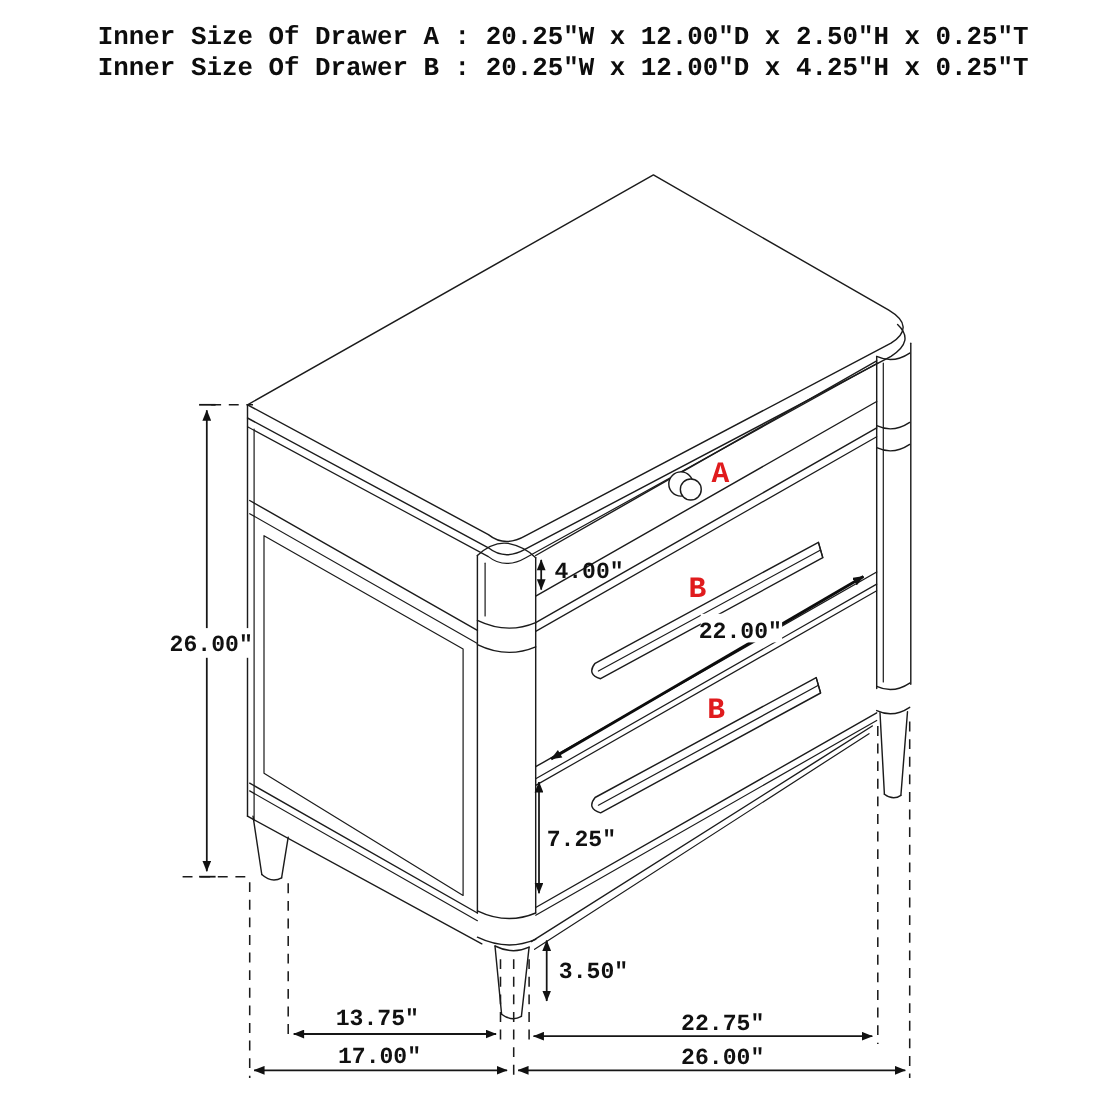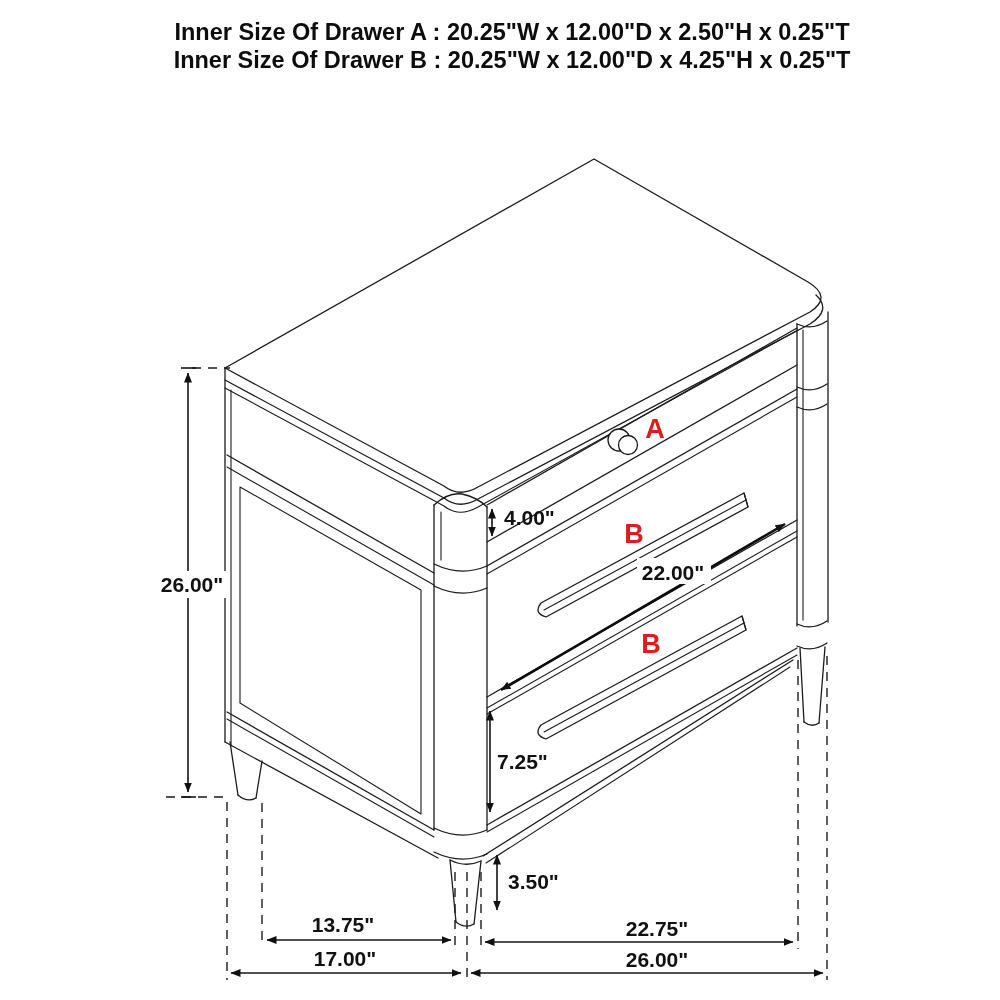--- a/index.html
+++ b/index.html
@@ -1,17 +1,17 @@
 <!DOCTYPE html>
 <html><head>
 <meta charset="utf-8">
 <style>
   html,body{margin:0;padding:0;background:#ffffff;}
   #stage{position:relative;width:1000px;height:1000px;background:#ffffff;overflow:hidden;
-         font-family:Liberation Sans, sans-serif;}
+         font-family:Liberation Mono, monospace;}
   svg{display:block;}
   .ln{fill:none;stroke:#1b1b1b;stroke-width:1.3;stroke-linecap:round;stroke-linejoin:round;}
   .ln-thin{fill:none;stroke:#1b1b1b;stroke-width:1.1;stroke-linecap:round;stroke-linejoin:round;}
   .fillw{fill:#ffffff;stroke:#1b1b1b;stroke-width:1.3;stroke-linejoin:round;}
   .dash{fill:none;stroke:#1b1b1b;stroke-width:1.4;stroke-dasharray:9 7;stroke-linecap:butt;}
   .dim{fill:none;stroke:#161616;stroke-width:1.6;}
   .dim-thick{fill:none;stroke:#0c0c0c;stroke-width:2.6;}
   .arrow{fill:#111111;stroke:none;}
   .dimtext{font-weight:bold;font-size:21px;fill:#111111;}
   .titletext{font-weight:bold;font-size:23.5px;fill:#0d0d0d;}

